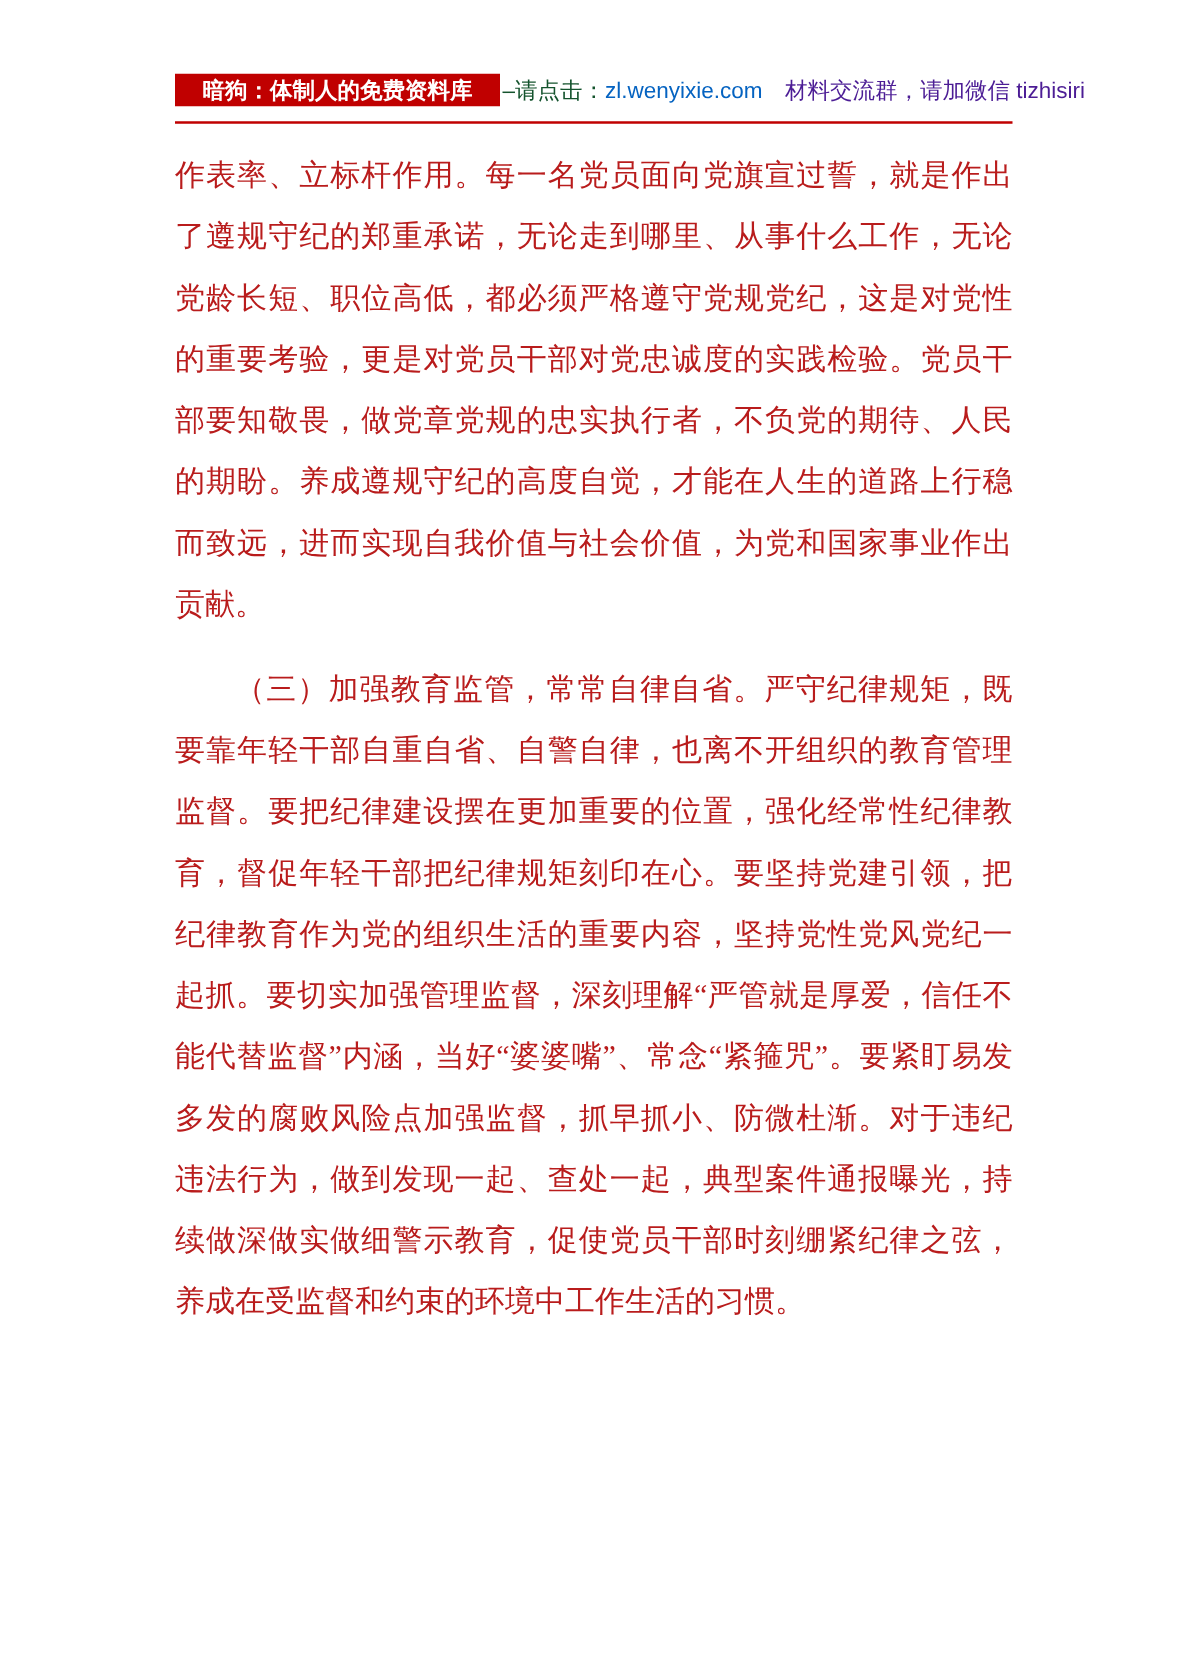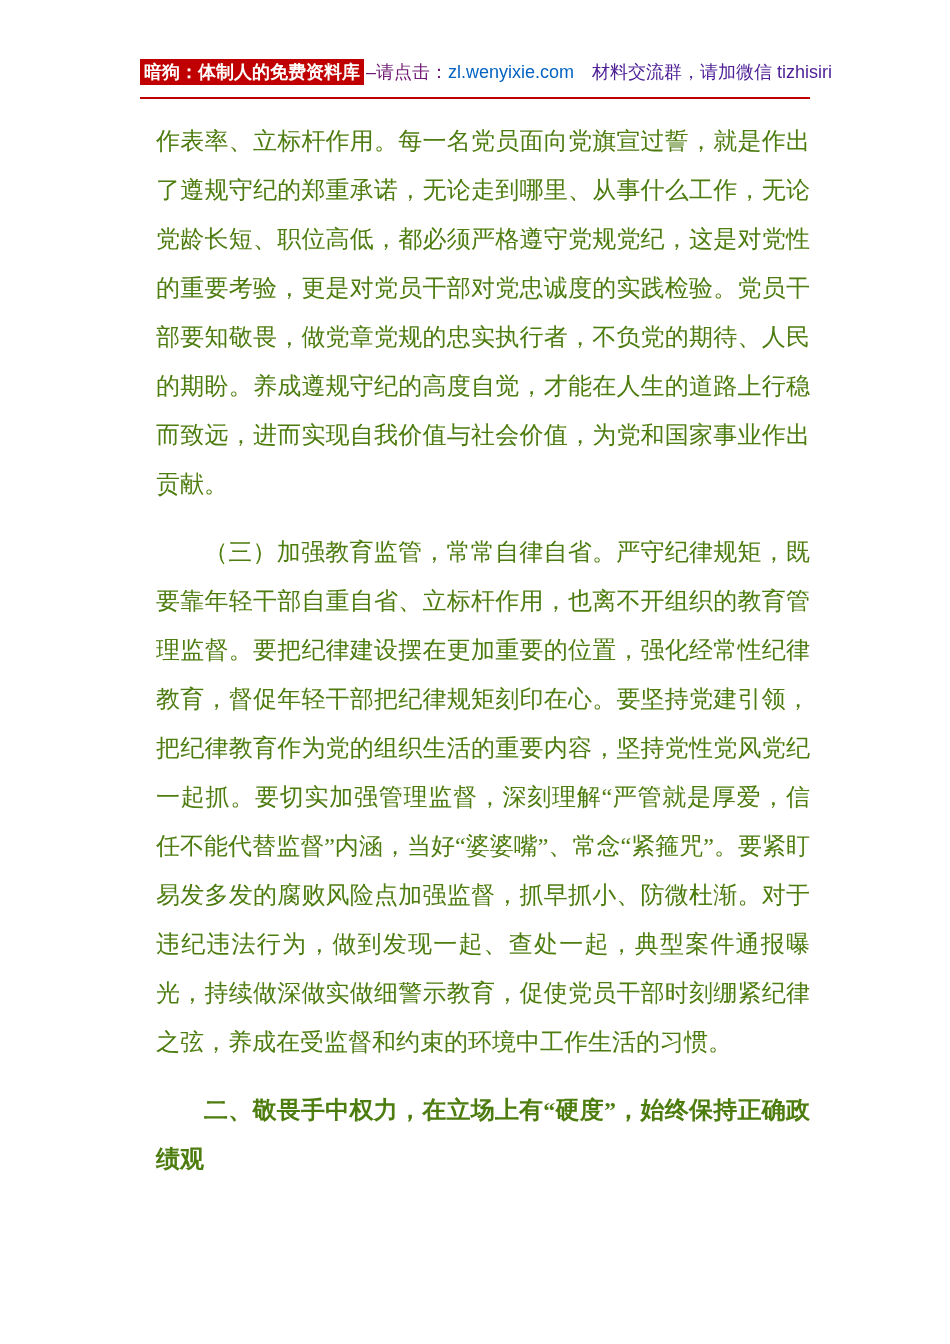--- a/index.html
+++ b/index.html
@@ -16,24 +16,24 @@
   .promo {
     padding-top:60px;
     text-align:center;
     font-size:18px;
     white-space:nowrap;
     font-family:"Liberation Sans", sans-serif;
   }
   .promo .brand {
     background:#c00000;
     color:#ffffff;
-    padding:3px 4px;
+    padding:3px 22px;
     font-weight:bold;
   }
-  .promo .hint { color:#701a75; margin-left:2px; }
+  .promo .hint { color:#14532d; margin-left:2px; }
   .promo .link {
     color:#0563c1;
     cursor:pointer;
     margin-right:18px;
   }
   .promo .note { color:#4c1d95; }
 
   .rule {
     border:none;
     border-top:2px solid #c00000;
@@ -43,41 +43,39 @@
 
   
   .doc { padding-top:18px; }
   .para {
     font-size:24px;
     line-height:49px;
     text-align:justify;
     text-justify:inter-ideograph;
     word-break:break-all;
     margin-bottom:19px;
-    color:#4d7c0f;
-    margin-left:16px;
+    color:#b91c1c;
   }
   .para.indent { text-indent:2em; }
   .para .lead { font-weight:normal; }
   .para.heading { font-weight:bold; text-indent:2em; margin-bottom:0; }
 </style>
 </head>
 <body>
 
 <div class="page">
 
   <header class="promo">
     <span class="brand">暗狗：体制人的免费资料库</span><span class="hint">–请点击：</span><a class="link">zl.wenyixie.com</a><span class="note">材料交流群，请加微信 tizhisiri</span>
   </header>
 
   <hr class="rule">
 
   <main class="doc">
 
     <p class="para">作表率、立标杆作用。每一名党员面向党旗宣过誓，就是作出了遵规守纪的郑重承诺，无论走到哪里、从事什么工作，无论党龄长短、职位高低，都必须严格遵守党规党纪，这是对党性的重要考验，更是对党员干部对党忠诚度的实践检验。党员干部要知敬畏，做党章党规的忠实执行者，不负党的期待、人民的期盼。养成遵规守纪的高度自觉，才能在人生的道路上行稳而致远，进而实现自我价值与社会价值，为党和国家事业作出贡献。</p>
 
-    <p class="para indent"><span class="lead">（三）加强教育监管，常常自律自省。</span><span>严守纪律规矩，既要靠年轻干部自重自省、立标杆作用，也离不开组织的教育管理监督。要把纪律建设摆在更加重要的位置，强化经常性纪律教育，督促年轻干部把纪律规矩刻印在心。要坚持党建引领，把纪律教育作为党的组织生活的重要内容，坚持党性党风党纪一起抓。要切实加强管理监督，深刻理解“严管就是厚爱，信任不能代替监督”内涵，当好“婆婆嘴”、常念“紧箍咒”。要紧盯易发多发的腐败风险点加强监督，抓早抓小、防微杜渐。对于违纪违法行为，做到发现一起、查处一起，典型案件通报曝光，持续做深做实做细警示教育，促使党员干部时刻绷紧纪律之弦，养成在受监督和约束的环境中工作生活的习惯。</span></p>
+    <p class="para indent"><span class="lead">（三）加强教育监管，常常自律自省。</span><span>严守纪律规矩，既要靠年轻干部自重自省、自警自律，也离不开组织的教育管理监督。要把纪律建设摆在更加重要的位置，强化经常性纪律教育，督促年轻干部把纪律规矩刻印在心。要坚持党建引领，把纪律教育作为党的组织生活的重要内容，坚持党性党风党纪一起抓。要切实加强管理监督，深刻理解“严管就是厚爱，信任不能代替监督”内涵，当好“婆婆嘴”、常念“紧箍咒”。要紧盯易发多发的腐败风险点加强监督，抓早抓小、防微杜渐。对于违纪违法行为，做到发现一起、查处一起，典型案件通报曝光，持续做深做实做细警示教育，促使党员干部时刻绷紧纪律之弦，养成在受监督和约束的环境中工作生活的习惯。</span></p>
 
-    <p class="para heading">二、敬畏手中权力，在立场上有“硬度”，始终保持正确政绩观</p>
 
   </main>
 
 </div>
 
 </body></html>

